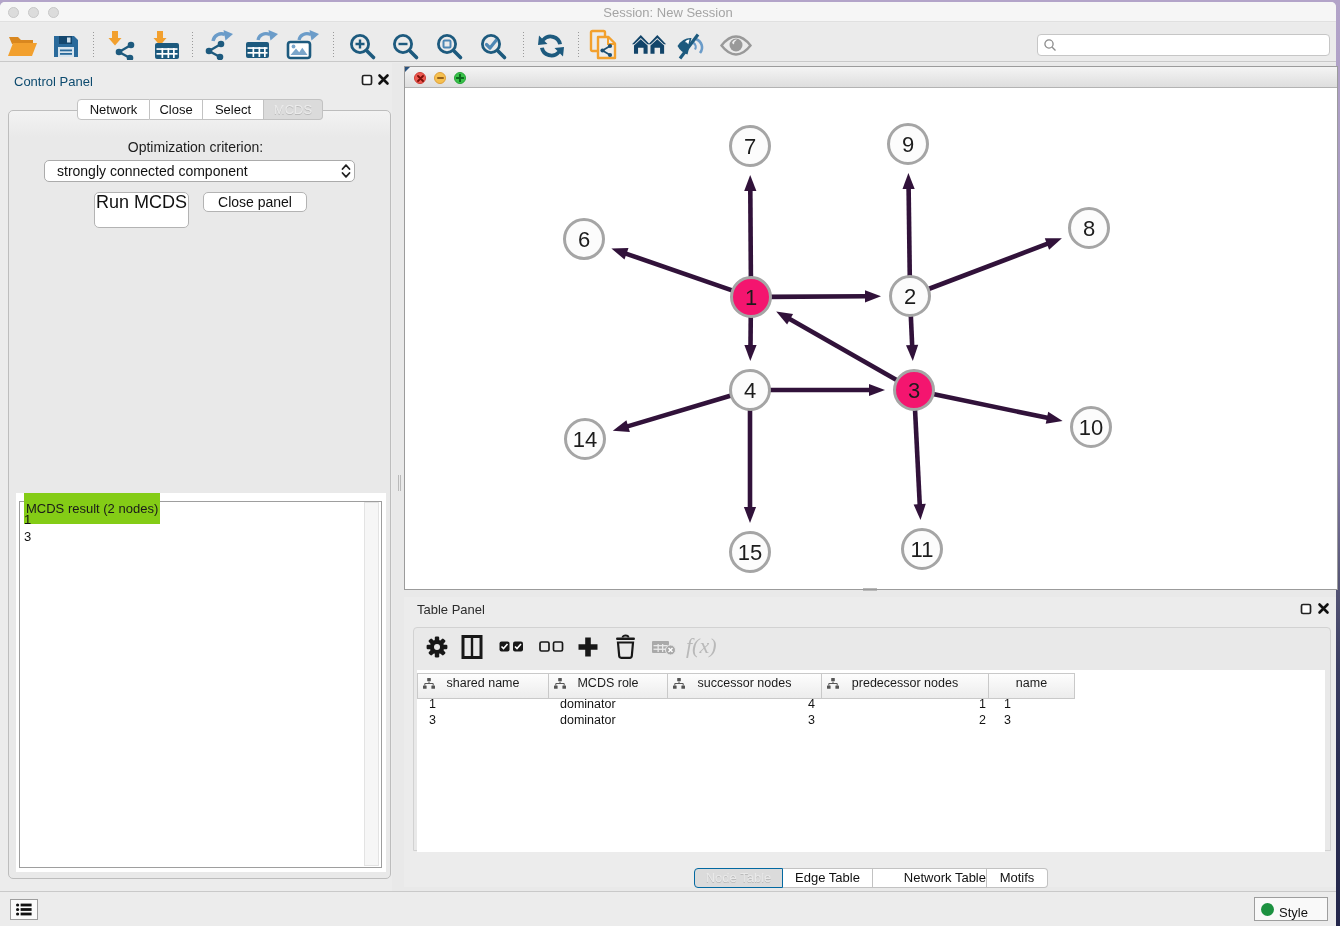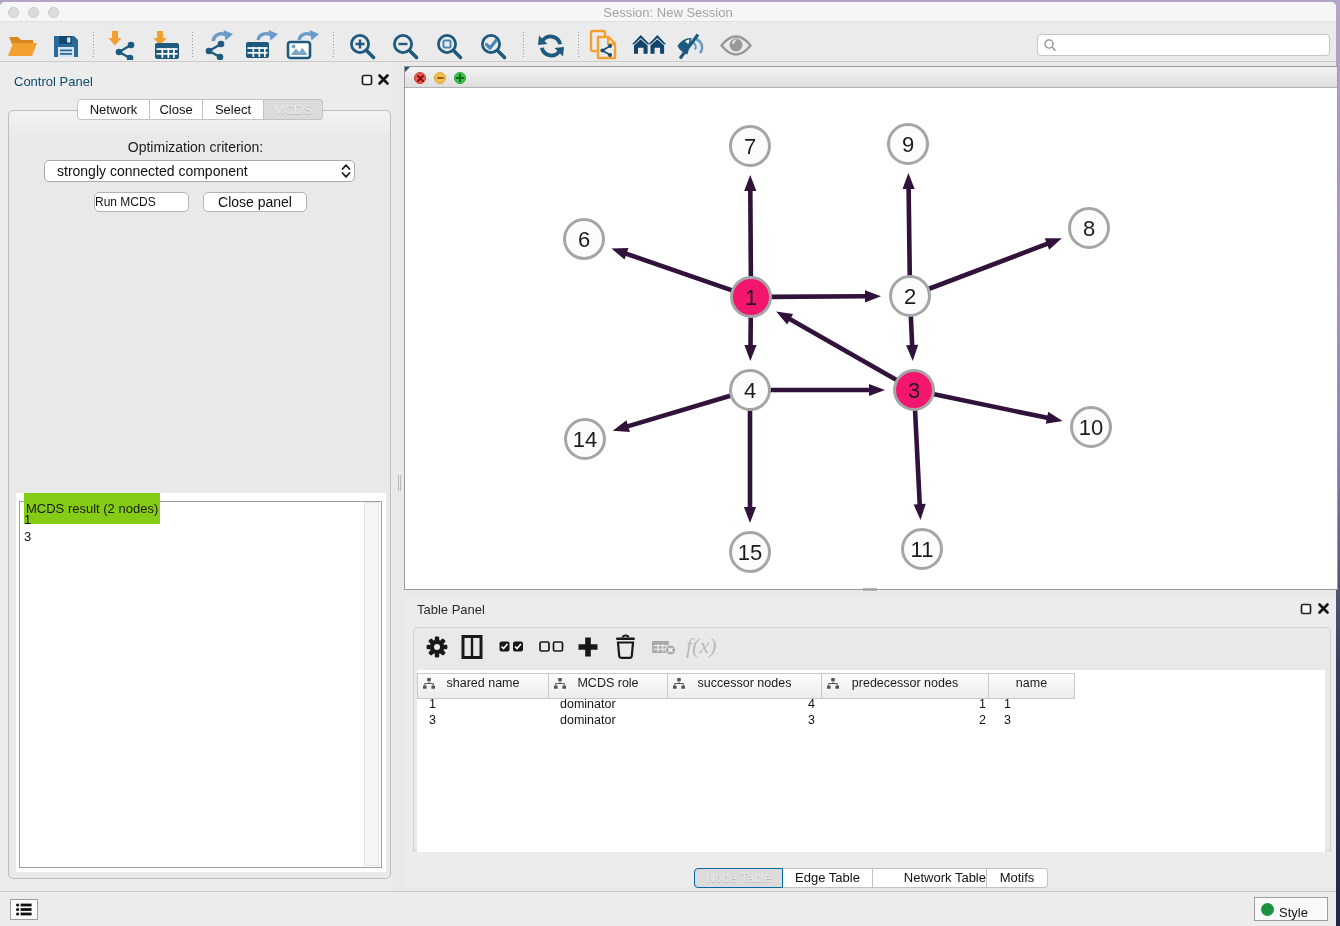--- a/index.html
+++ b/index.html
@@ -161,21 +161,21 @@
     </div>
     <div class="abs" style="left:9px;top:76px;width:373px;text-align:center;font-size:14px;color:#1d1d1d;">Optimization criterion:</div>
 
     <div class="abs" style="left:44px;top:97px;width:311px;height:22px;background:#fff;border:1px solid #ababab;border-radius:5px;"></div>
     <div class="abs" style="left:57px;top:100px;font-size:14px;color:#111;">strongly connected component</div>
     <svg class="abs" style="left:340px;top:100px;" width="12" height="16" viewBox="0 0 12 16">
         <path d="M2.5 6 L6 2.2 L9.5 6" fill="none" stroke="#222" stroke-width="1.8" stroke-linecap="round" stroke-linejoin="round"></path>
         <path d="M2.5 10 L6 13.8 L9.5 10" fill="none" stroke="#222" stroke-width="1.8" stroke-linecap="round" stroke-linejoin="round"></path>
       </svg>
 
-    <div class="abs" style="left:94px;top:129px;width:95px;height:20px;background:#fff;border:1px solid #b3b3b3;border-radius:5px;text-align:left;font-size:12px;line-height:18px;color:#111;">Run MCDS</div>
+    <div class="abs" style="left:94px;top:129px;width:95px;height:36px;background:#fff;border:1px solid #b3b3b3;border-radius:5px;text-align:center;font-size:18px;line-height:18px;color:#111;">Run MCDS</div>
     <div class="abs" style="left:203px;top:129px;width:104px;height:20px;background:#fff;border:1px solid #b3b3b3;border-radius:5px;text-align:center;font-size:14px;line-height:18px;color:#111;">Close panel</div>
 
     <div class="abs" style="left:16px;top:430px;width:370px;height:379px;background:#fff;"></div>
     <div class="abs" style="left:19px;top:438px;width:363px;height:367px;border:1px solid #9e9e9e;"></div>
     <div class="abs" style="left:24px;top:430px;background:#84cc16;padding:8px 2px;font-size:13px;color:#1a1a1a;">MCDS result (2 nodes)</div>
     <div class="abs" style="left:364px;top:439px;width:15px;height:364px;background:#f6f6f6;border:1px solid #e3e3e3;"></div>
     <div class="abs" style="left:24px;top:449px;font-size:13px;line-height:16.5px;color:#111;">1<br>3</div>
   </div>
 
   <div class="abs" id="netwin" style="left:404px;top:64px;width:934px;height:524px;border:1px solid #9b9b9b;background:#fff;">

